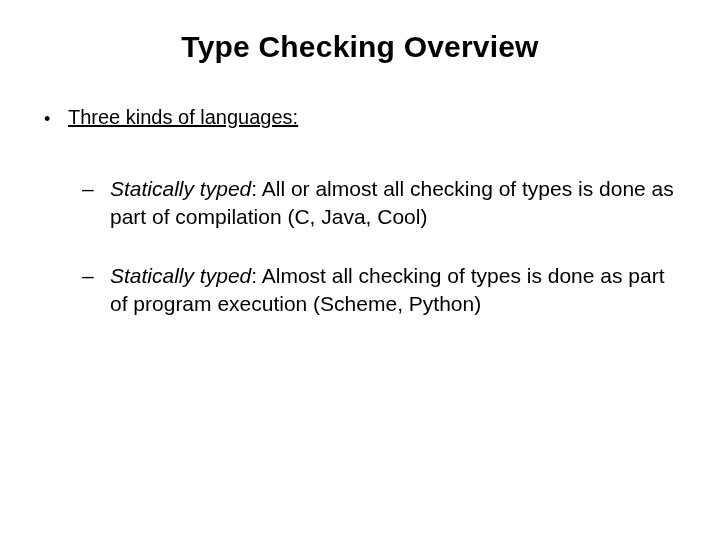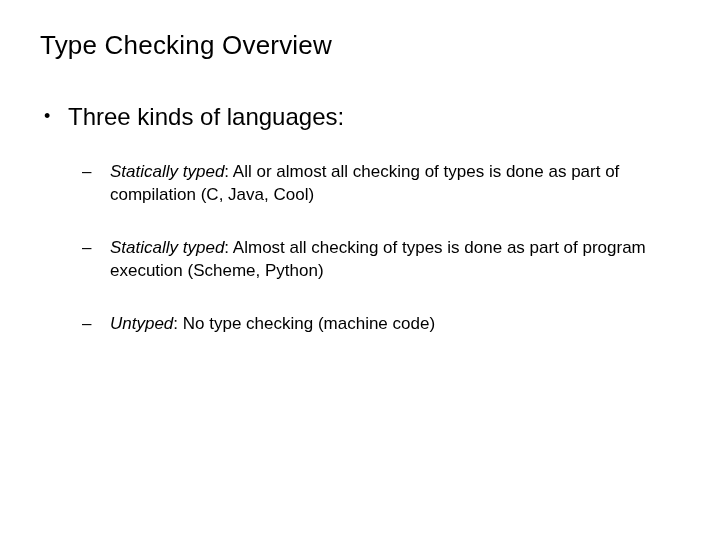--- a/index.html
+++ b/index.html
@@ -12,55 +12,56 @@
     color: #000;
   }
   .slide {
     box-sizing: border-box;
     width: 720px;
     height: 540px;
     padding: 30px 40px 40px 40px;
     position: relative;
   }
   .title {
-    text-align: left;
-    font-size: 26px;
-    font-weight: 400;
+    text-align: center;
+    font-size: 30px;
+    font-weight: 700;
     margin: 0 0 40px 0;
     letter-spacing: 0.2px;
   }
   ul.lvl1 {
     list-style: none;
     padding: 0;
     margin: 0;
   }
   ul.lvl1 > li {
     position: relative;
     padding-left: 28px;
-    font-size: 24px;
+    font-size: 20px;
     line-height: 1.35;
-    margin-bottom: 28px;
+    margin-bottom: 44px;
+    text-decoration: underline;
   }
   ul.lvl1 > li::before {
     content: "•";
     position: absolute;
     left: 4px;
     top: 0;
     font-size: 18px;
     line-height: 30px;
   }
   ul.lvl2 {
     list-style: none;
     padding: 0;
     margin: 0;
   }
   ul.lvl2 > li {
     position: relative;
     padding-left: 70px;
-    font-size: 17px;
+    font-size: 21px;
     line-height: 1.35;
     margin-bottom: 30px;
   }
   ul.lvl2 > li::before {
     content: "–";
     position: absolute;
     left: 42px;
     top: 0;
   }
   .term {
@@ -79,17 +80,14 @@
     </li>
   </ul>
 
   <ul class="lvl2">
     <li>
       <span class="term">Statically typed</span><span>: All or almost all checking of types is done as part of compilation (C, Java, Cool)</span>
     </li>
     <li>
       <span class="term">Statically typed</span><span>: Almost all checking of types is done as part of program execution (Scheme, Python)</span>
     </li>
-    <li>
-      <span class="term">Untyped</span><span>: No type checking (machine code)</span>
-    </li>
   </ul>
 </div>
 
 </body></html>

